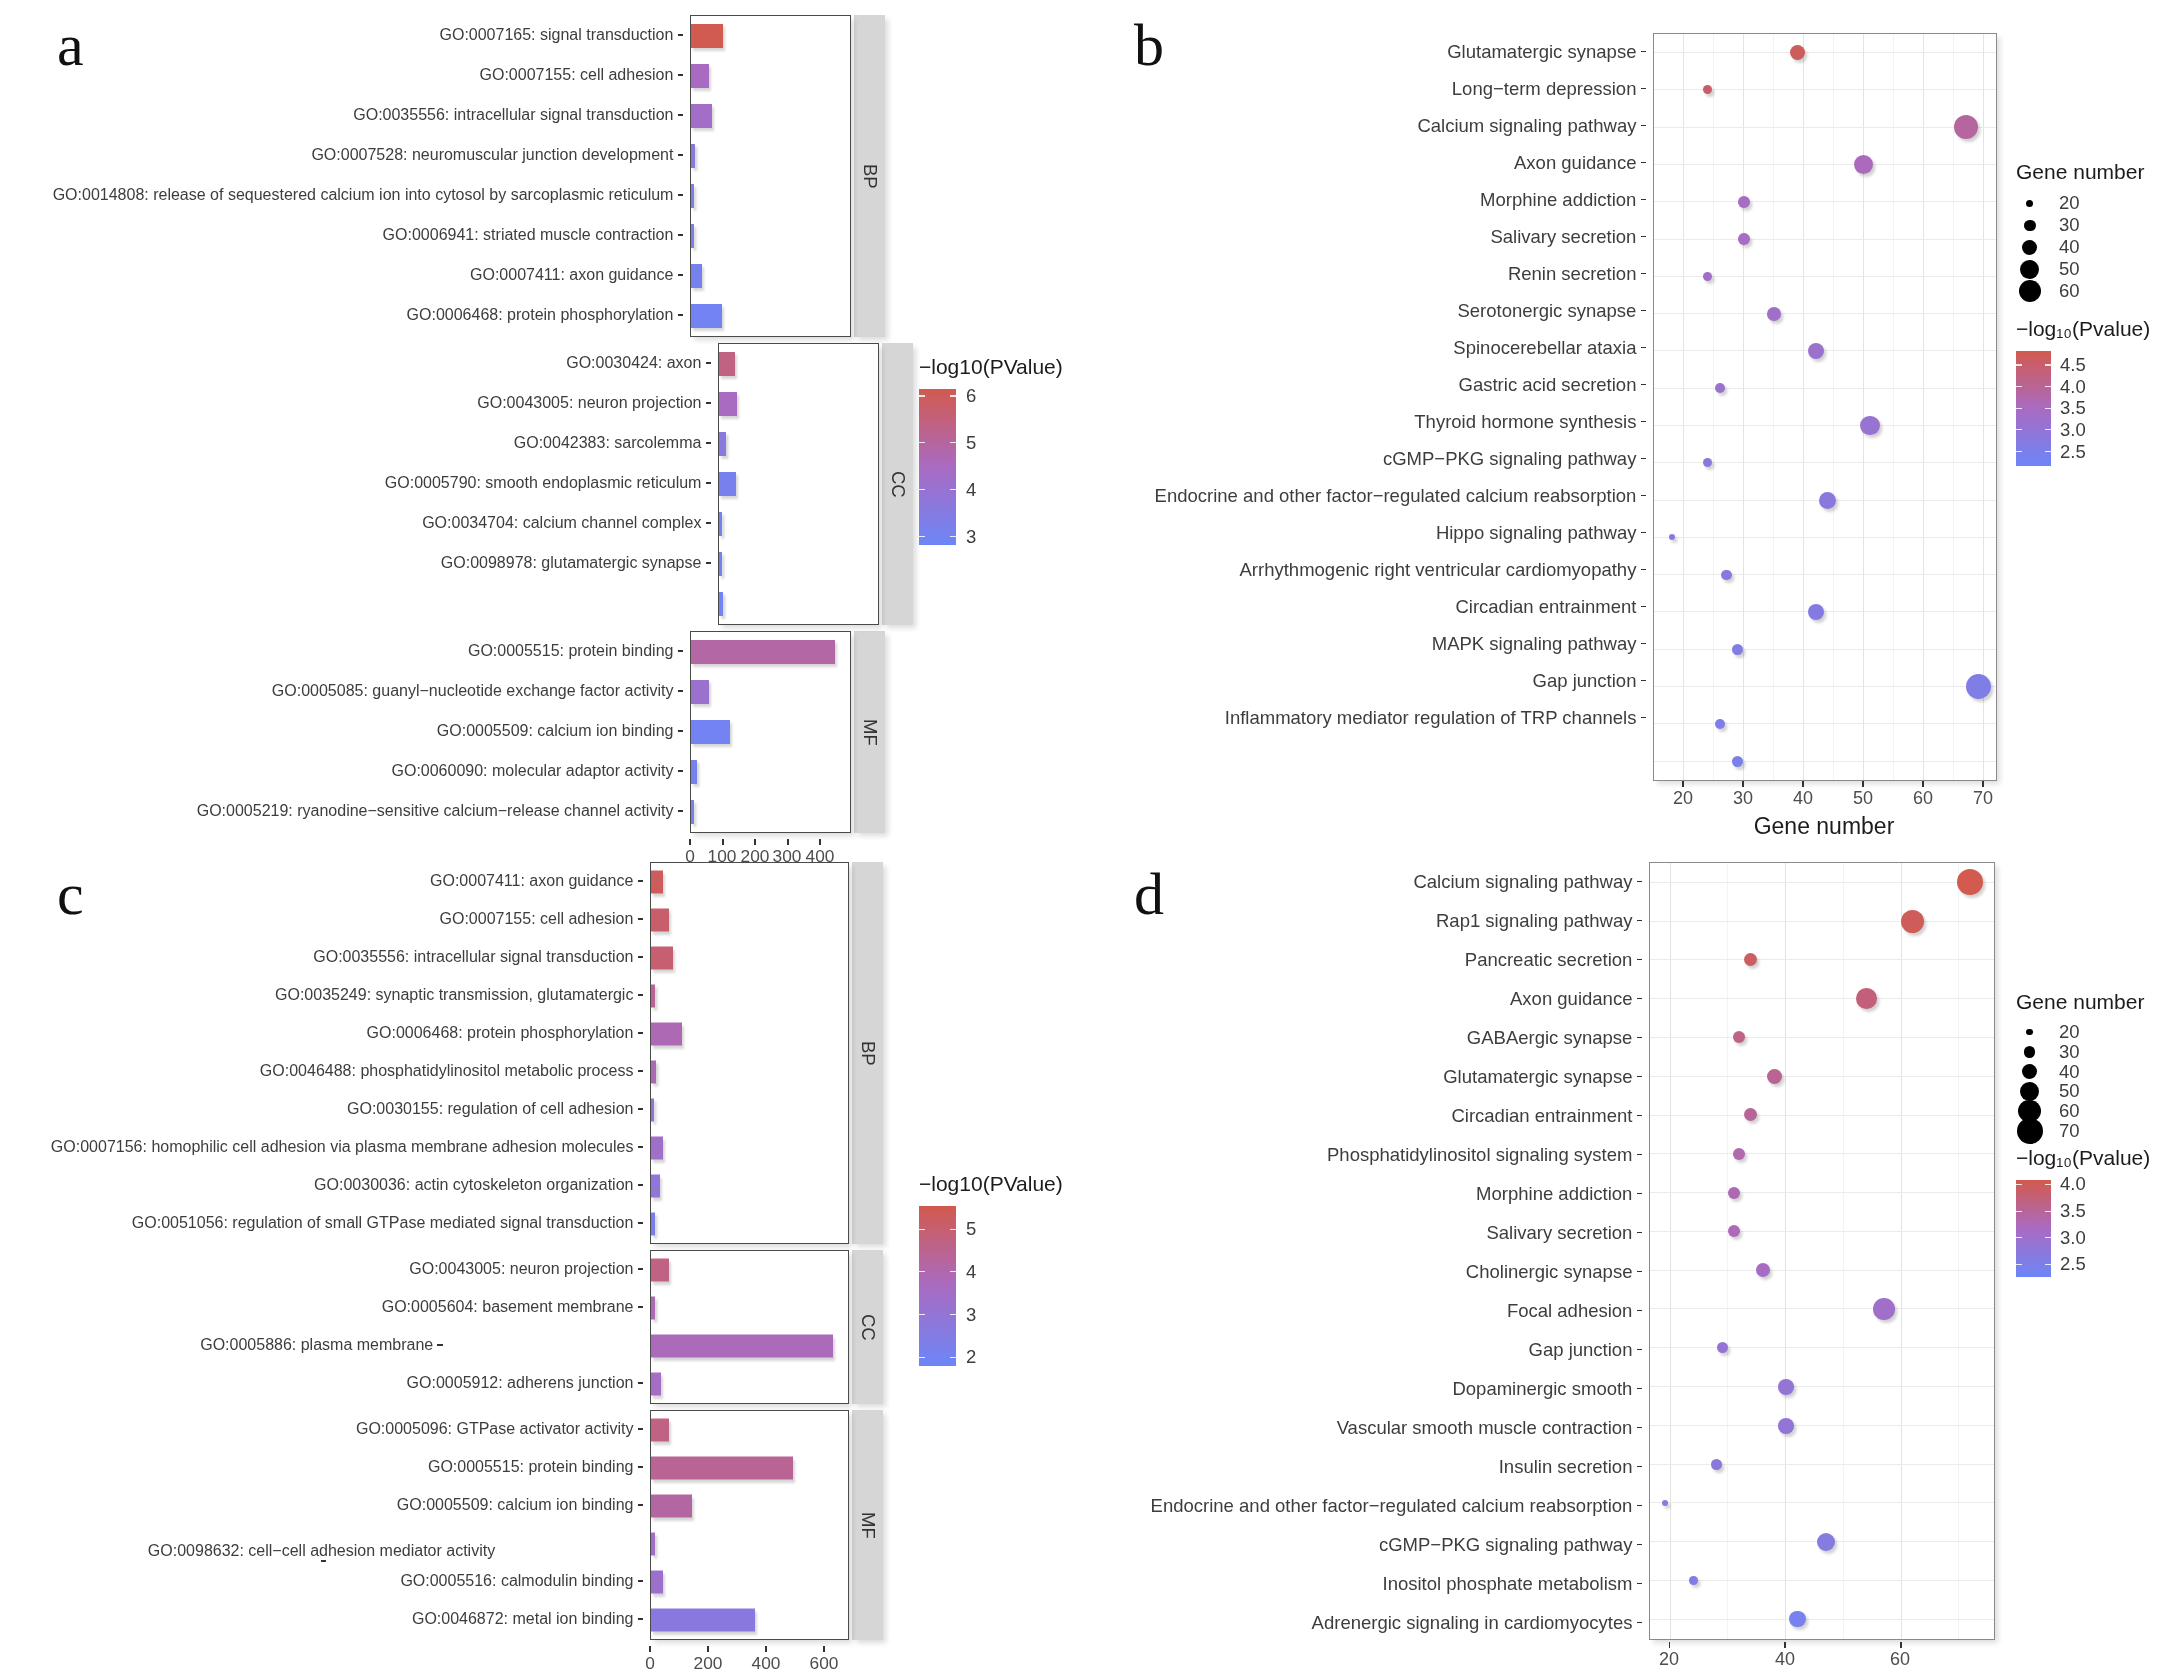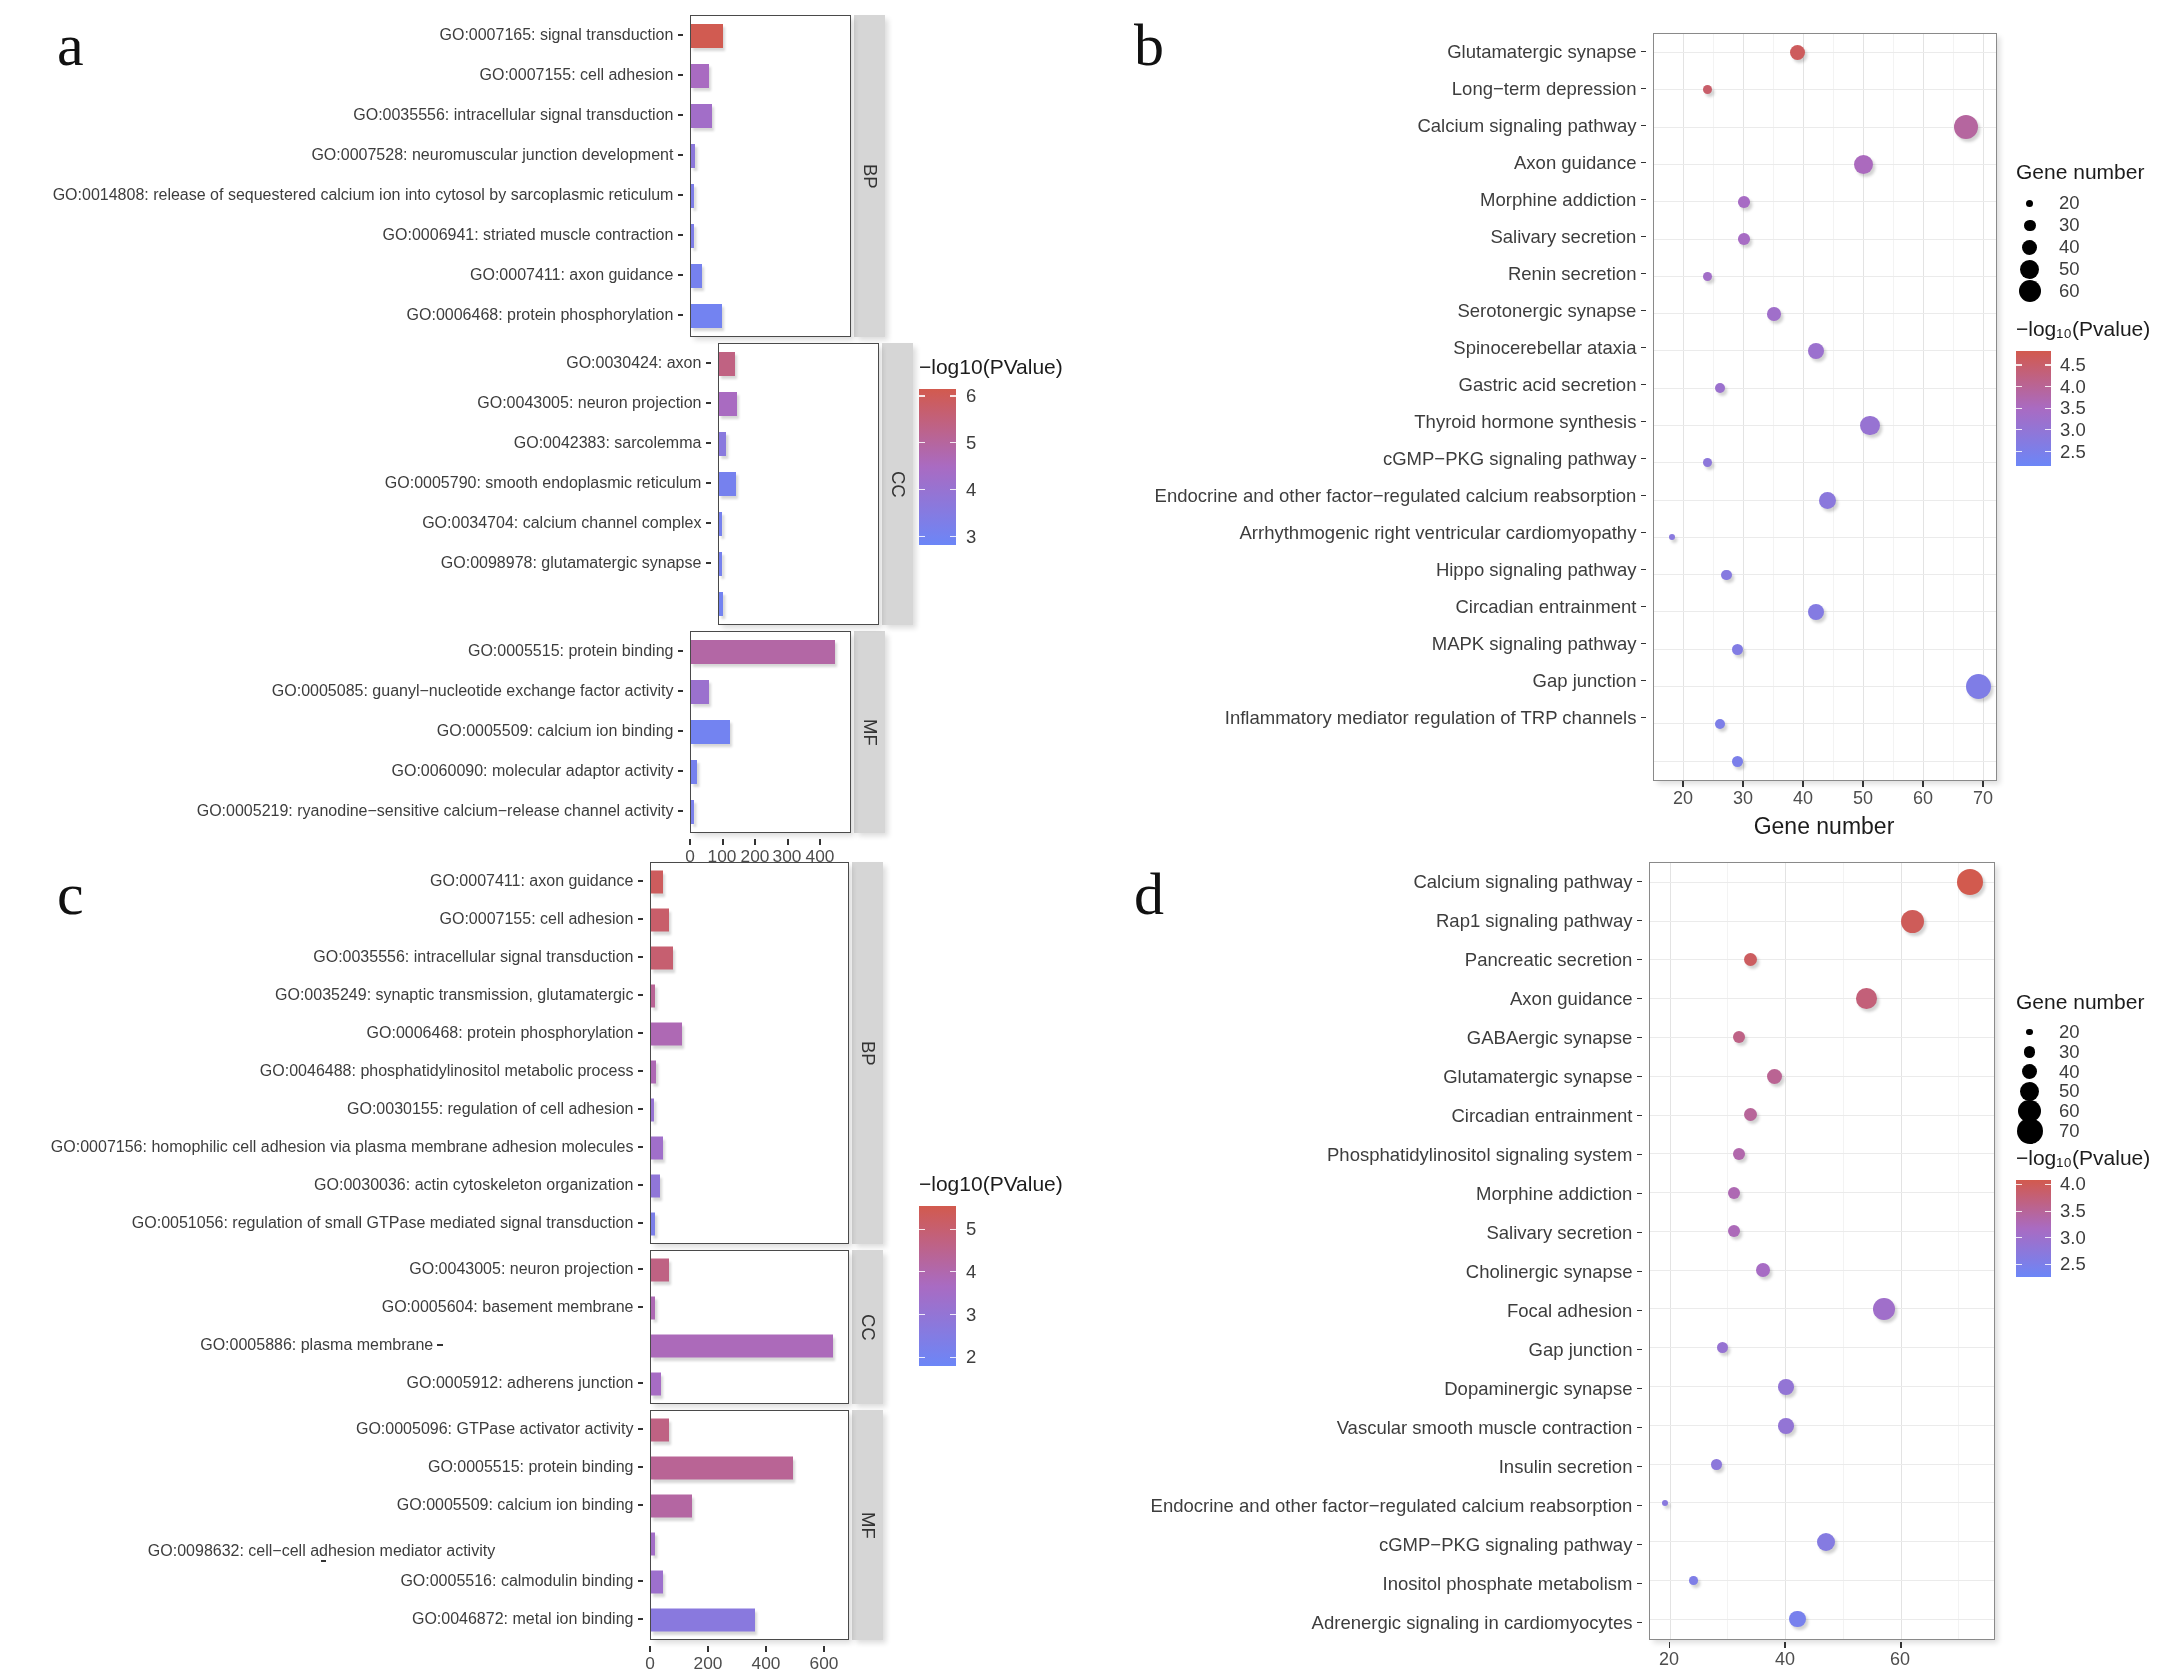--- a/index.html
+++ b/index.html
@@ -289,25 +289,25 @@
           </div>
           <div class="dlabel" style="height: 37px;">
             <span>cGMP−PKG signaling pathway</span>
             <span class="ytick"></span>
           </div>
           <div class="dlabel" style="height: 37px;">
             <span>Endocrine and other factor−regulated calcium reabsorption</span>
             <span class="ytick"></span>
           </div>
           <div class="dlabel" style="height: 37px;">
+            <span>Hippo signaling pathway</span>
+            <span class="ytick"></span>
+          </div>
+          <div class="dlabel" style="height: 37px;">
             <span>Arrhythmogenic right ventricular cardiomyopathy</span>
-            <span class="ytick"></span>
-          </div>
-          <div class="dlabel" style="height: 37px;">
-            <span>Hippo signaling pathway</span>
             <span class="ytick"></span>
           </div>
           <div class="dlabel" style="height: 37px;">
             <span>Circadian entrainment</span>
             <span class="ytick"></span>
           </div>
           <div class="dlabel" style="height: 37px;">
             <span>MAPK signaling pathway</span>
             <span class="ytick"></span>
           </div>
@@ -621,21 +621,21 @@
           </div>
           <div class="dlabel" style="height: 39px;">
             <span>Focal adhesion</span>
             <span class="ytick"></span>
           </div>
           <div class="dlabel" style="height: 39px;">
             <span>Gap junction</span>
             <span class="ytick"></span>
           </div>
           <div class="dlabel" style="height: 39px;">
-            <span>Dopaminergic synapse</span>
+            <span>Dopaminergic smooth</span>
             <span class="ytick"></span>
           </div>
           <div class="dlabel" style="height: 39px;">
             <span>Vascular smooth muscle contraction</span>
             <span class="ytick"></span>
           </div>
           <div class="dlabel" style="height: 39px;">
             <span>Insulin secretion</span>
             <span class="ytick"></span>
           </div>

